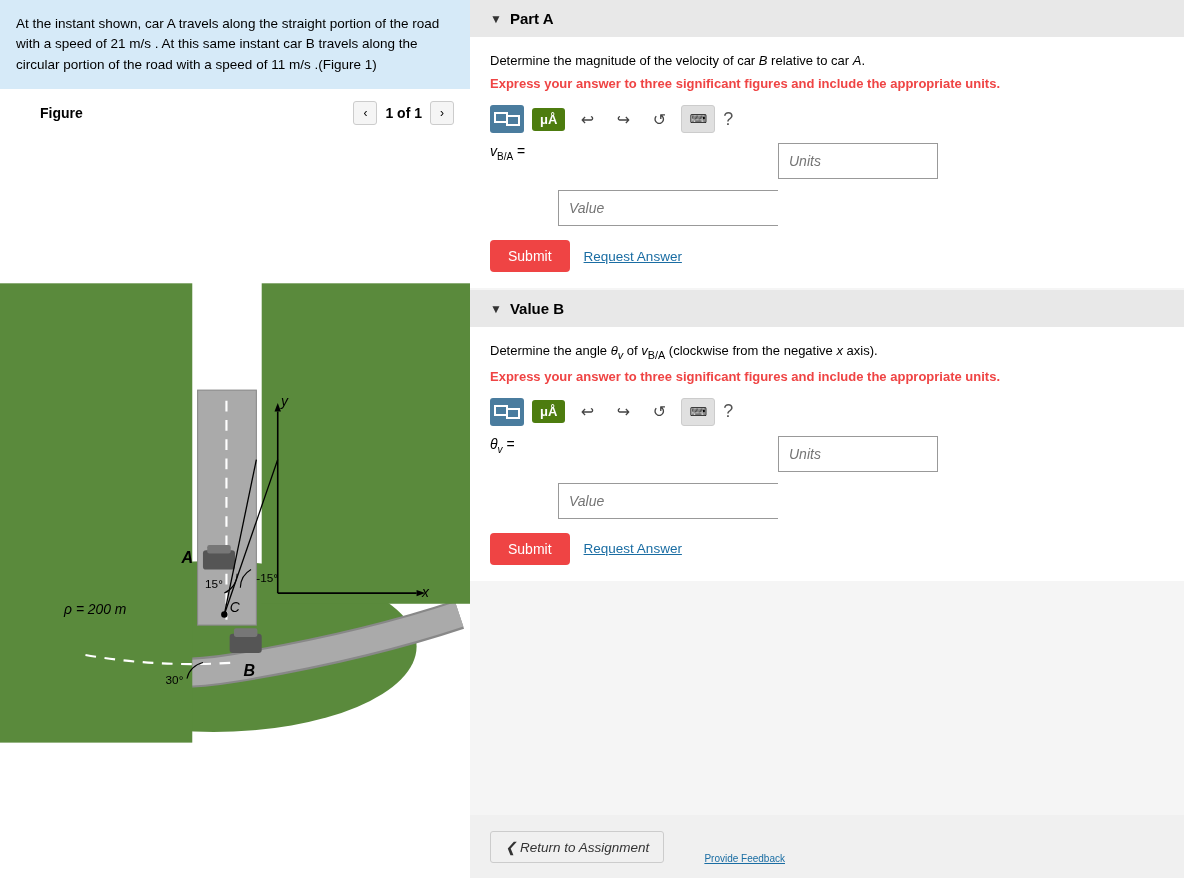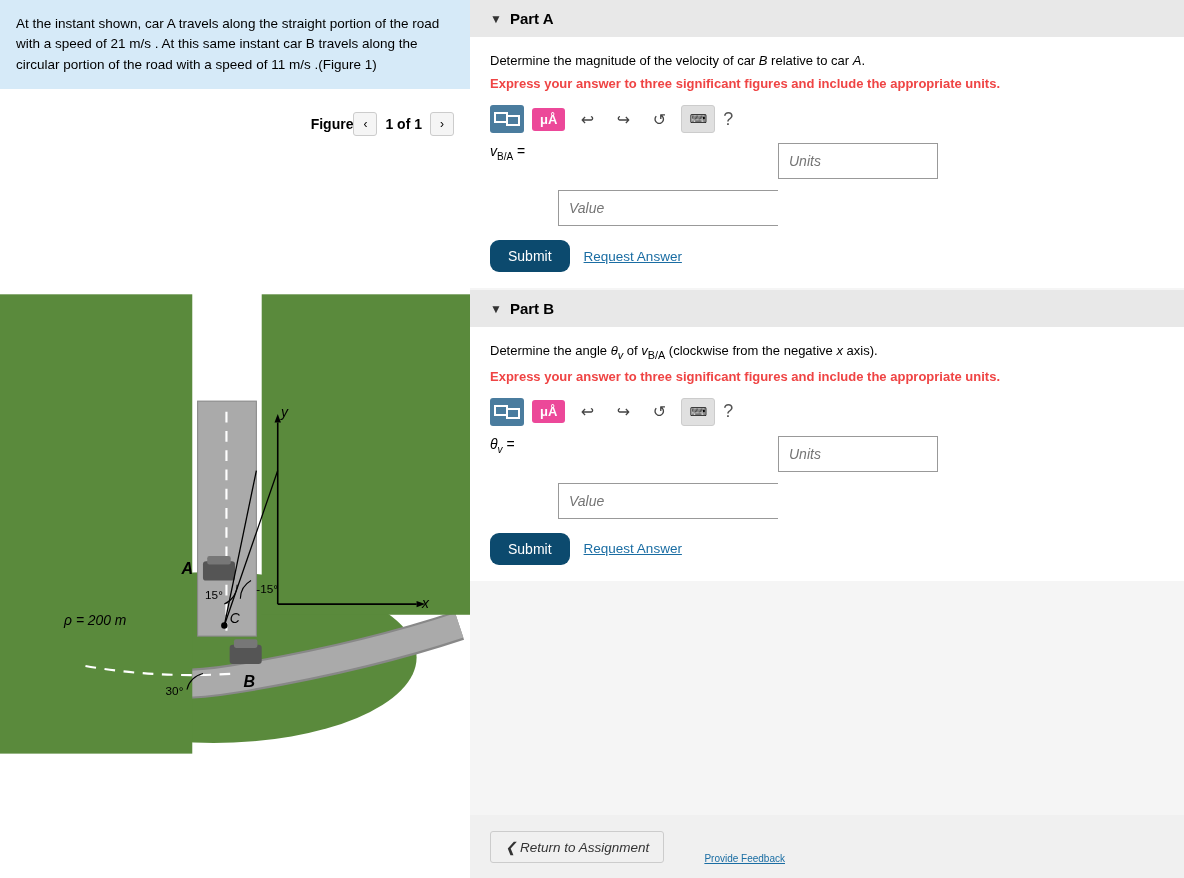--- a/index.html
+++ b/index.html
@@ -23,24 +23,25 @@
     .figure-area {
       flex: 1;
       position: relative;
       background: #fff;
       display: flex;
       flex-direction: column;
     }
     .figure-header {
       display: flex;
       align-items: center;
-      justify-content: flex-end;
-      padding: 23px 16px;
+      justify-content: space-between;
+      padding: 12px 16px;
       font-size: 14px;
       font-weight: bold;
+      margin-left: 24px;
     }
     .figure-nav {
       display: flex;
       align-items: center;
       gap: 8px;
     }
     .nav-btn {
       width: 24px; height: 24px;
       border: 1px solid #ccc;
       background: #f5f5f5;
@@ -121,21 +122,21 @@
     }
     .toolbar-icon-box .inner-box2 {
       width: 14px; height: 11px;
       border: 2px solid #fff;
       background: #4a7c9e;
       position: absolute;
       right: 4px;
       bottom: 7px;
     }
     .toolbar-mu {
-      background: #ec4899;
+      background: #4d7c0f;
       color: #fff;
       padding: 4px 8px;
       border-radius: 3px;
       font-size: 13px;
       font-weight: bold;
       cursor: pointer;
     }
     .toolbar-btn {
       width: 28px; height: 28px;
       background: none;
@@ -197,26 +198,26 @@
       font-style: italic;
     }
 
     
     .buttons-row {
       display: flex;
       align-items: center;
       gap: 14px;
     }
     .submit-btn {
-      background: #0c4a6e;
+      background: #ef4444;
       color: #fff;
       border: none;
       padding: 8px 18px;
       font-size: 14px;
-      border-radius: 9px;
+      border-radius: 4px;
       cursor: pointer;
     }
     .request-answer-link {
       color: #1a6da3;
       text-decoration: underline;
       cursor: pointer;
       font-size: 13.5px;
       background: none;
       border: none;
     }
@@ -371,21 +372,21 @@
       <div class="buttons-row">
         <button class="submit-btn">Submit</button>
         <button class="request-answer-link">Request Answer</button>
       </div>
     </div>
   </div>
 
   <div class="part-section">
     <div class="part-header">
       <span class="arrow">▼</span>
-      <span>Part B</span>
+      <span>Value B</span>
     </div>
     <div class="part-content">
       <div class="part-description">
         Determine the angle <span class="math-italic">θ<sub>v</sub></span> of <span class="math-italic">v</span><sub>B/A</sub> (clockwise from the negative <span class="math-italic">x</span> axis).
       </div>
       <div class="part-instruction">Express your answer to three significant figures and include the appropriate units.</div>
 
       <div class="answer-toolbar">
         <div class="toolbar-icon-box">
           <div class="inner-box"></div>

